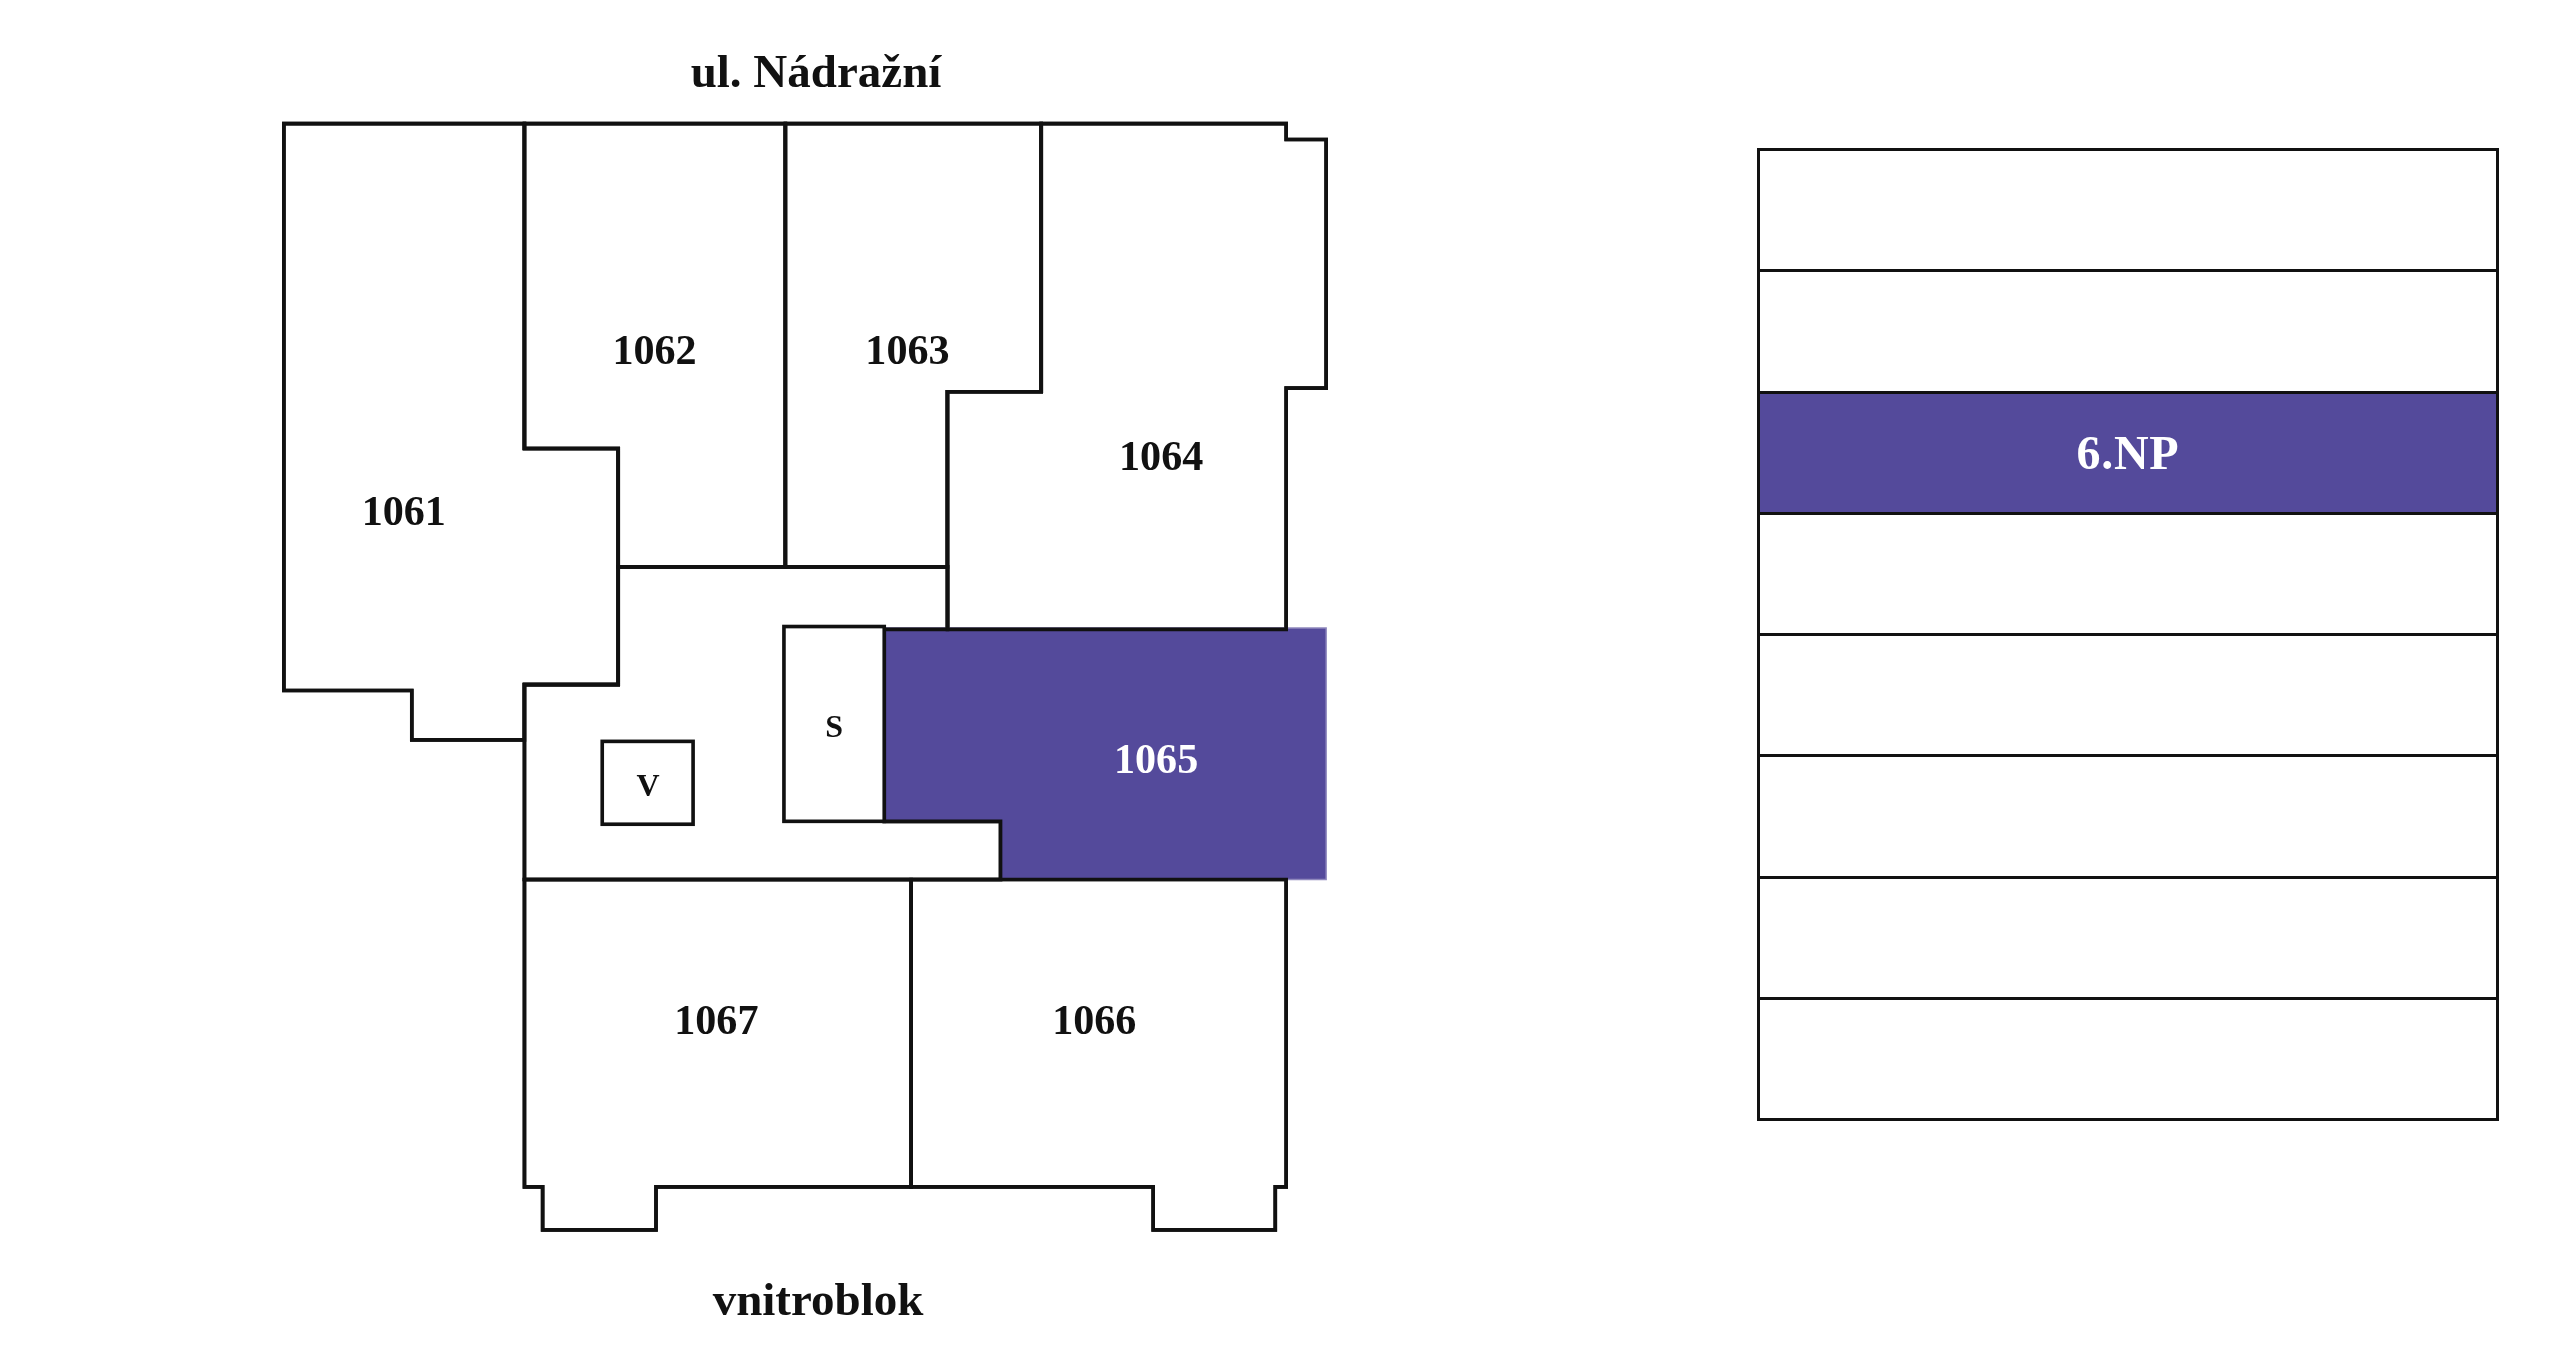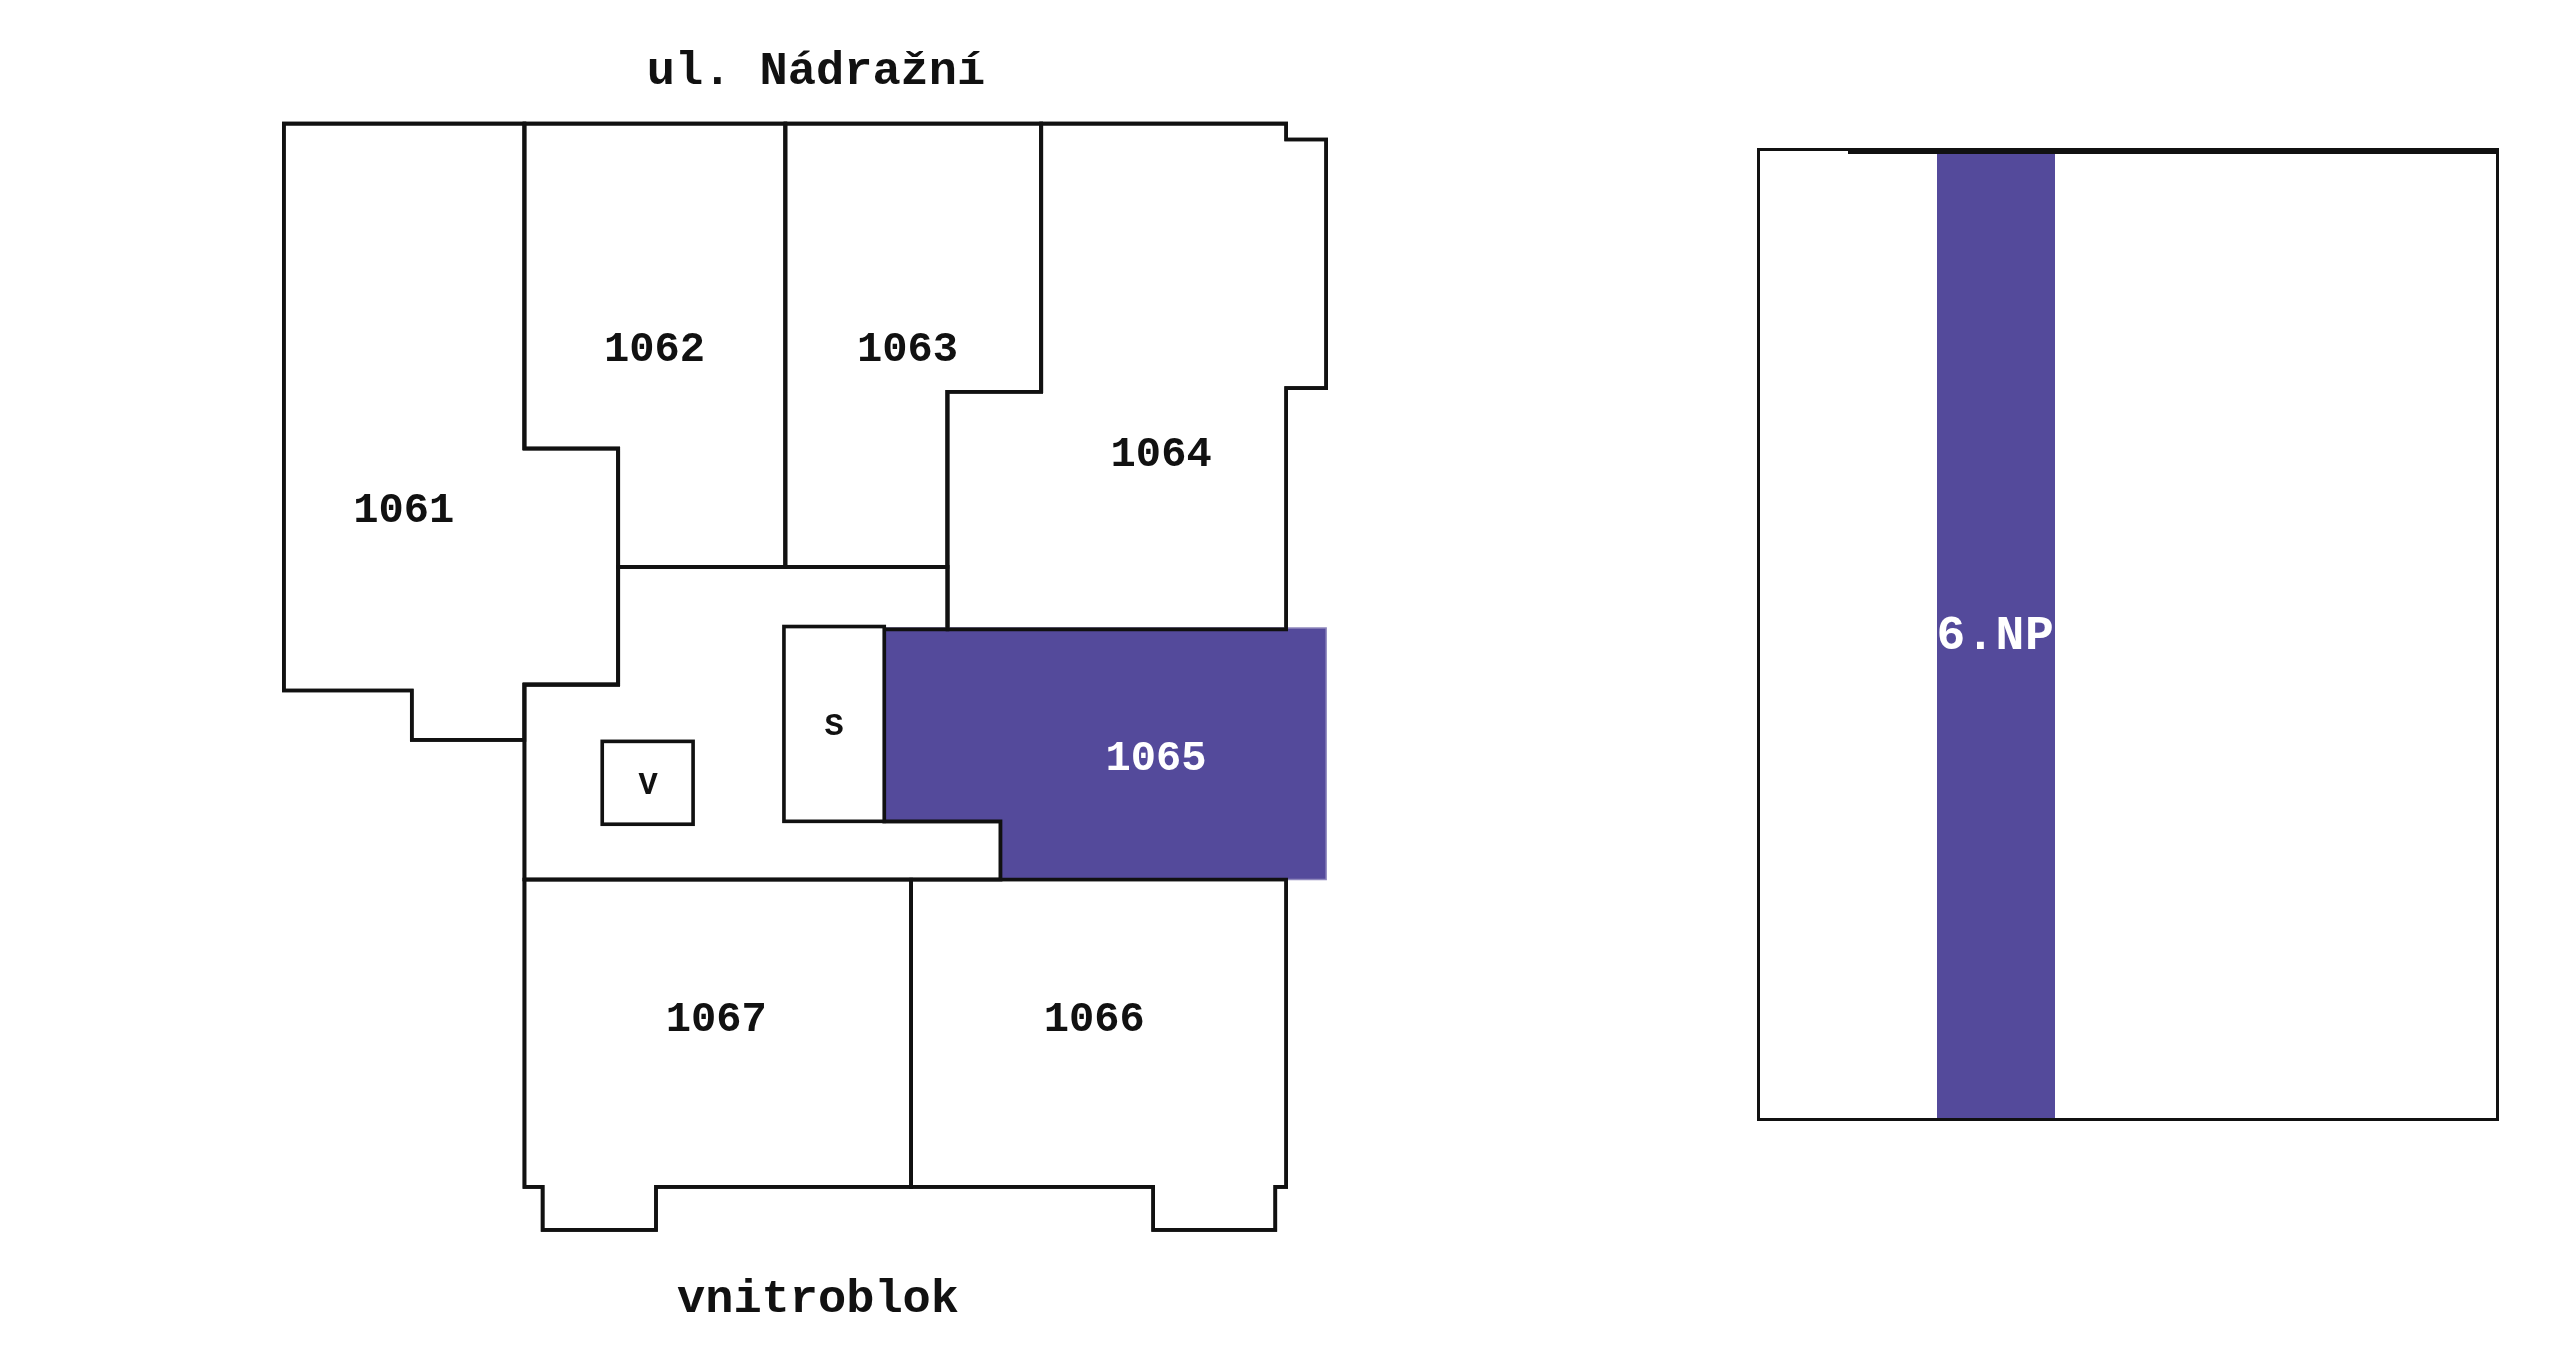--- a/index.html
+++ b/index.html
@@ -1,40 +1,41 @@
 <!DOCTYPE html>
 <html style="font-size:11.6px"><head>
 <meta charset="utf-8">
 <style>
   html,body{margin:0;padding:0;background:#ffffff;}
   .stage{
     position:relative;
     width:2576px;height:1365px;
     background:#ffffff;
-    font-family:Liberation Mono, monospace;
+    font-family:Liberation Serif, serif;
     overflow:hidden;
   }
   .street-label,.courtyard-label{
     position:absolute;
     transform:translateX(-50%);
     font-size:47px;
     font-weight:700;
     color:#111111;
     white-space:nowrap;
     line-height:1;
   }
   .street-label{left:816px;top:48px;}
   .courtyard-label{left:818px;top:1245px;margin-top:31px;}
   #plan-svg{position:absolute;left:0;top:0;}
   .floor-selector{
     position:absolute;
     box-sizing:border-box;
     border:3.6px solid #111111;
     background:#f0abfc;
     display:flex;
+    flex-direction:column;
   }
   .floor-row{
     flex:1 1 0;
     box-sizing:border-box;
     border-top:3.6px solid #111111;
     display:flex;
     align-items:center;
     justify-content:center;
     background:#ffffff;
   }

